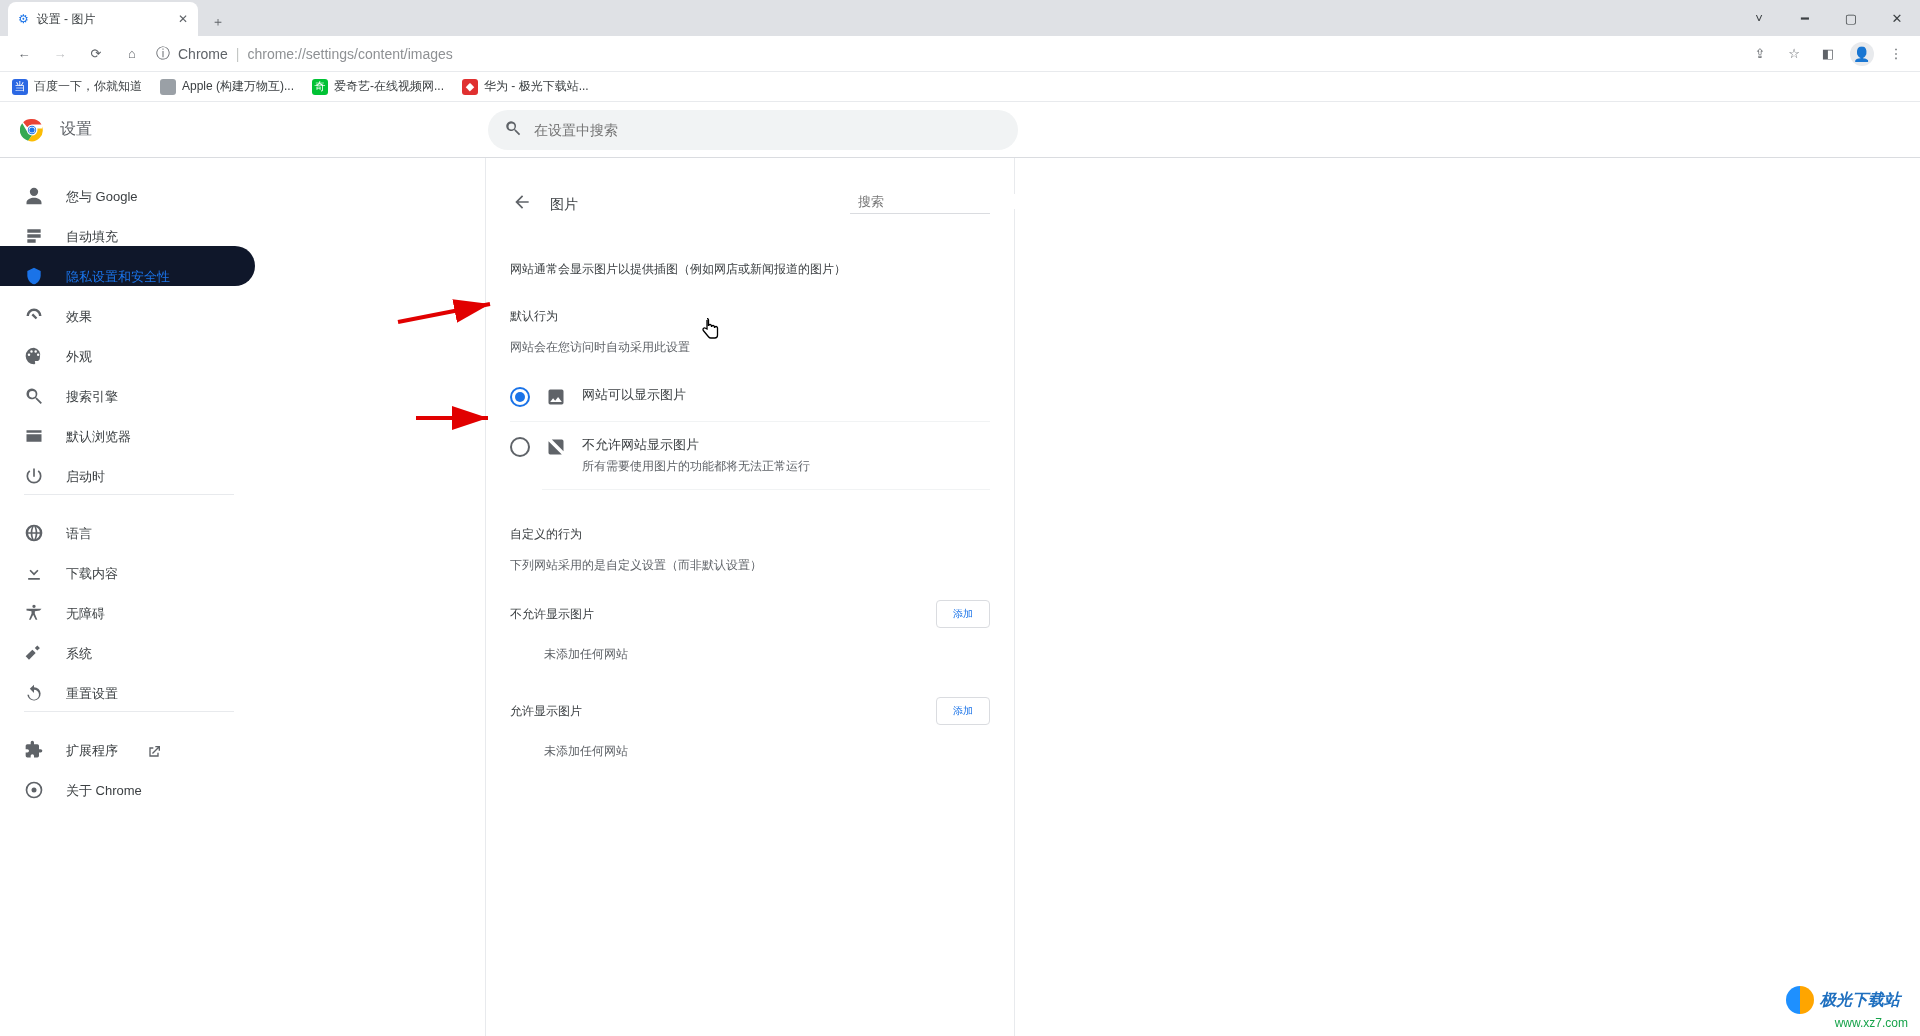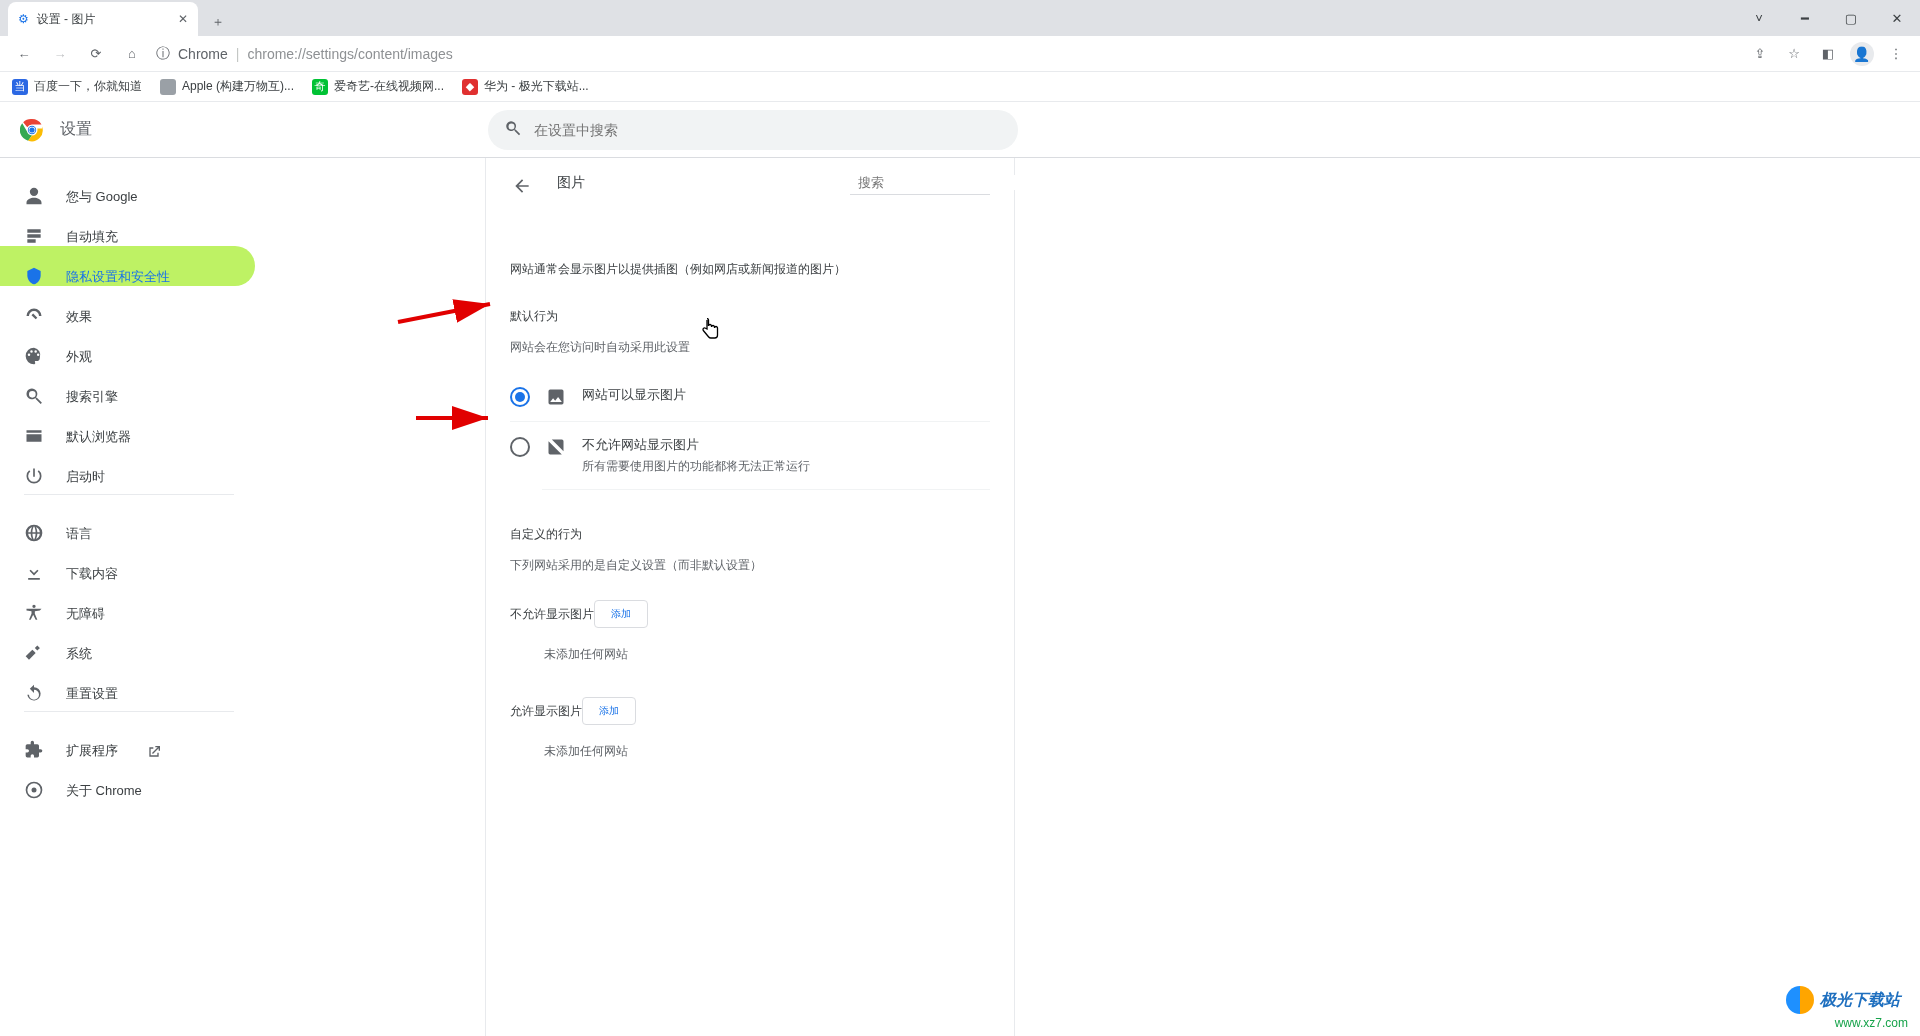--- a/index.html
+++ b/index.html
@@ -56,50 +56,50 @@
   .app-title { font-size:16px; color:#5f6368; }
   .search-box { margin-left:380px; width:530px; height:40px; background:#f1f3f4; border-radius:20px; display:flex; align-items:center; padding:0 16px; gap:12px; color:#5f6368; font-size:14px;justify-content:flex-end; }
   .search-box input { border:none; background:transparent; outline:none; flex:1; font-size:14px; color:#3c4043; }
   
   .columns { display:flex; height: calc(1036px - 36px - 36px - 30px - 56px); }
   .sidebar { width:255px; padding:8px 0; }
   .side-item {
     height:40px; display:flex; align-items:flex-end; padding:0 24px; gap:22px;
     color:#3c4043; font-size:13px; border-radius:0 20px 20px 0; cursor:pointer;
   }
-  .side-item.active { background:#bef264; color:#1a73e8; }
+  .side-item.active { background:#0f172a; color:#1a73e8; }
   .side-item.active svg { fill:#1a73e8; }
   .side-item svg { fill:#5f6368; }
   .side-sep { height:1px; background:#e8eaed; margin:8px 0 8px 24px; width:210px; }
   .ext-link { width:16px; height:16px; fill:#5f6368; margin-left:6px;}
   
   .main-wrap { flex:1; display:flex; justify-content:flex-start; }
   .panel {
     margin-left:230px; width:530px; border-left:1px solid #e8eaed; border-right:1px solid #e8eaed;
     padding:16px 24px 40px; position:relative; height:100%;
   }
-  .panel-head { display:flex; align-items:flex-start; gap:23px; height:40px; }
+  .panel-head { display:flex; align-items:flex-end; gap:16px; height:40px; }
   .back-btn { width:24px; height:24px; display:flex; align-items:center; justify-content:center; color:#5f6368; }
   .panel-title { font-size:14px; color:#3c4043; }
   .panel-search { margin-left:auto; display:flex; align-items:center; gap:8px; border-bottom:1px solid #dadce0; padding-bottom:4px; width:140px; color:#5f6368; font-size:13px;}
   .panel-search input { border:none; outline:none; flex:1; font-size:13px; color:#3c4043; }
   .desc { font-size:12px; color:#3c4043; margin-top:47px; }
   .sect-title { font-size:12px; color:#3c4043; margin-top:30px; }
   .sect-sub { font-size:12px; color:#5f6368; margin-top:14px; }
   .radio-row { display:flex; align-items:flex-start; gap:16px; padding:14px 0; border-bottom:1px solid #f1f3f4; margin-left:0; }
   .radio-row:last-of-type { border-bottom:none; }
   .radio-indent { margin-left:32px; }
   .radio { width:20px; height:20px; border-radius:50%; border:2px solid #5f6368; display:inline-block; position:relative; flex-shrink:0; margin-top:1px;}
   .radio.checked { border-color:#1a73e8; }
   .radio.checked::after { content:""; position:absolute; inset:3px; background:#1a73e8; border-radius:50%; }
   .row-icon { width:20px; height:20px; fill:#5f6368; flex-shrink:0; margin-top:1px;}
   .row-texts { display:flex; flex-direction:column; gap:4px; }
   .row-label { font-size:13px; color:#3c4043; }
   .row-sub { font-size:12px; color:#5f6368; }
-  .list-head { display:flex; align-items:center; margin-top:26px; }
+  .list-head { display:flex; justify-content:space-between; align-items:center; margin-top:26px; }
   .list-head-label { font-size:12px; color:#3c4043; }
   .add-btn { border:1px solid #dadce0; color:#1a73e8; background:#fff; font-size:10px; padding:6px 16px; border-radius:4px; cursor:pointer; }
   .empty { font-size:12px; color:#5f6368; margin:18px 0 6px 34px; }
   
   .arrow { position:absolute; pointer-events:none; }
   .arrow svg { overflow:visible; }
   
   .cursor { position:absolute; color:#000; font-size:16px; pointer-events:none; }
   .watermark-logo {
     position: fixed; right: 20px; bottom: 22px;

